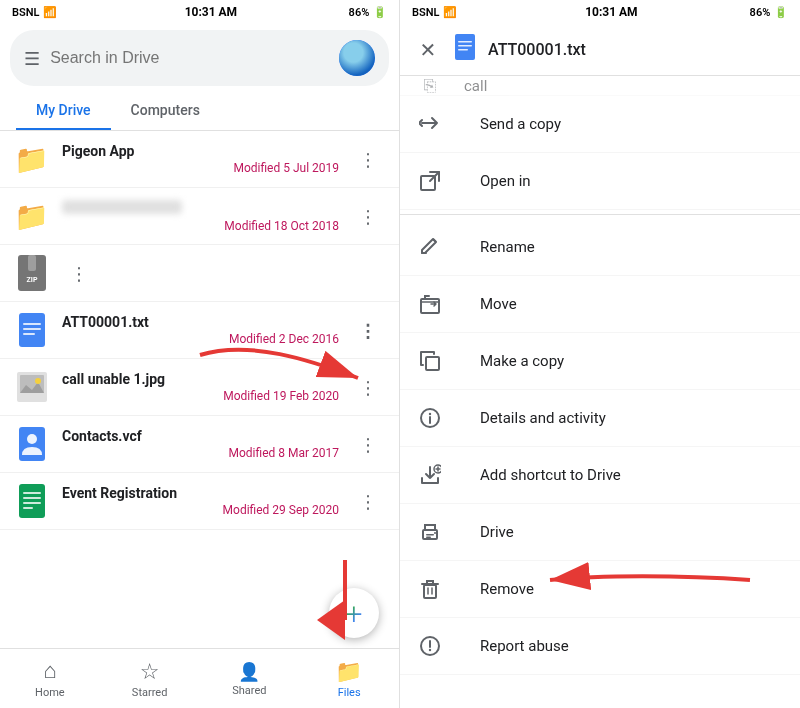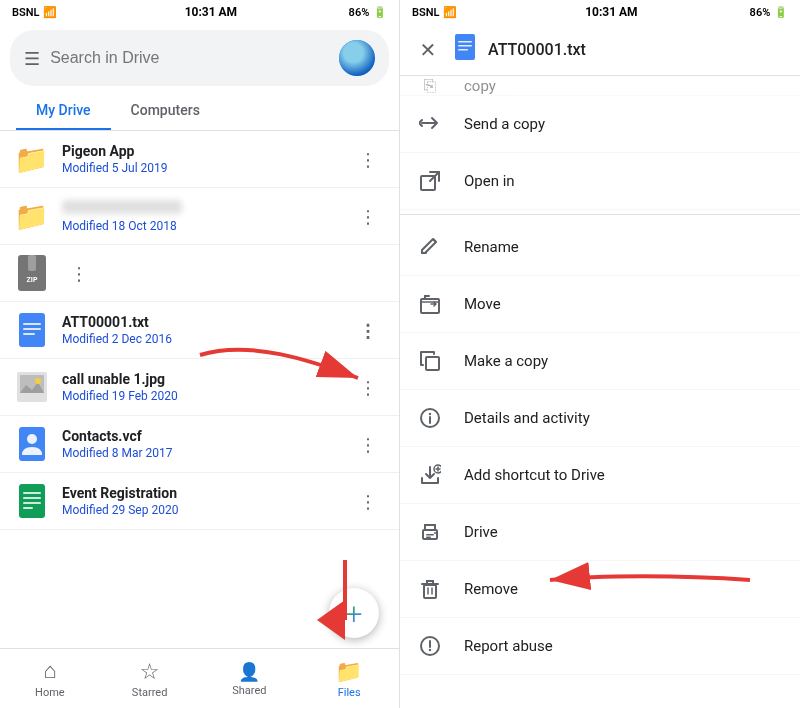--- a/index.html
+++ b/index.html
@@ -108,21 +108,21 @@
     .file-icon {
       width: 36px;
       height: 36px;
       flex-shrink: 0;
       display: flex;
       align-items: center;
       justify-content: center;
     }
     .file-info { flex: 1; }
     .file-name { font-size: 14px; font-weight: 700; color: #202124; }
-    .file-date { font-size: 12px; color: #1d4ed8; margin-top: 2px; }
+    .file-date { font-size: 12px; color: #be185d; margin-top: 2px; text-align: right; }
     .file-more {
       color: #5f6368;
       font-size: 18px;
       cursor: pointer;
       padding: 4px 8px;
     }
 
     
     .folder-blue { color: #4285f4; font-size: 28px; }
     .folder-green { color: #34a853; font-size: 28px; }
@@ -209,21 +209,21 @@
       align-items: center;
       justify-content: center;
     }
     .right-header-title { font-size: 16px; font-weight: 500; color: #202124; }
 
     .menu-list { flex: 1; overflow-y: auto; }
     .menu-item {
       display: flex;
       align-items: center;
       padding: 14px 16px;
-      gap: 20px;
+      gap: 36px;
       cursor: pointer;
       border-bottom: 1px solid #f5f5f5;
     }
     .menu-icon {
       width: 28px;
       height: 28px;
       display: flex;
       align-items: center;
       justify-content: center;
       font-size: 20px;
@@ -470,21 +470,21 @@
             <rect x="4" y="7" width="14" height="1.5" rx="0.75" fill="white" opacity="0.85"></rect>
             <rect x="4" y="11" width="14" height="1.5" rx="0.75" fill="white" opacity="0.85"></rect>
             <rect x="4" y="15" width="10" height="1.5" rx="0.75" fill="white" opacity="0.85"></rect>
           </svg>
         </span>
         <div class="right-header-title">ATT00001.txt</div>
       </div>
 
       <div style="height:20px;overflow:hidden;border-bottom:1px solid #f5f5f5;opacity:0.5;display:flex;align-items:center;padding:0 16px;gap:20px;">
         <div style="width:28px;height:28px;display:flex;align-items:center;justify-content:center;font-size:16px;color:#5f6368;">⎘</div>
-        <span style="font-size:15px;color:#202124;">copy</span>
+        <span style="font-size:15px;color:#202124;">call</span>
       </div>
 
       <div class="menu-list">
 
         <div class="menu-item">
           <div class="menu-icon">
             <svg width="22" height="22" viewBox="0 0 22 22">
               <path d="M3 10 L18 10 M13 5 L18 10 L13 15" stroke="#5f6368" stroke-width="2" fill="none" stroke-linecap="round" stroke-linejoin="round"></path>
               <path d="M6 7 L3 10 L6 13" stroke="#5f6368" stroke-width="2" fill="none" stroke-linecap="round" stroke-linejoin="round" transform="translate(-3,0)"></path>
             </svg>

